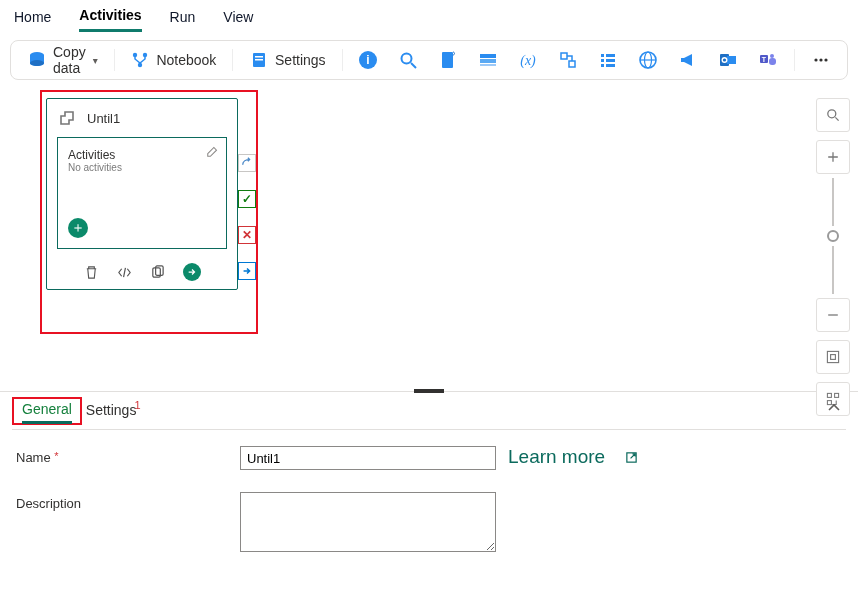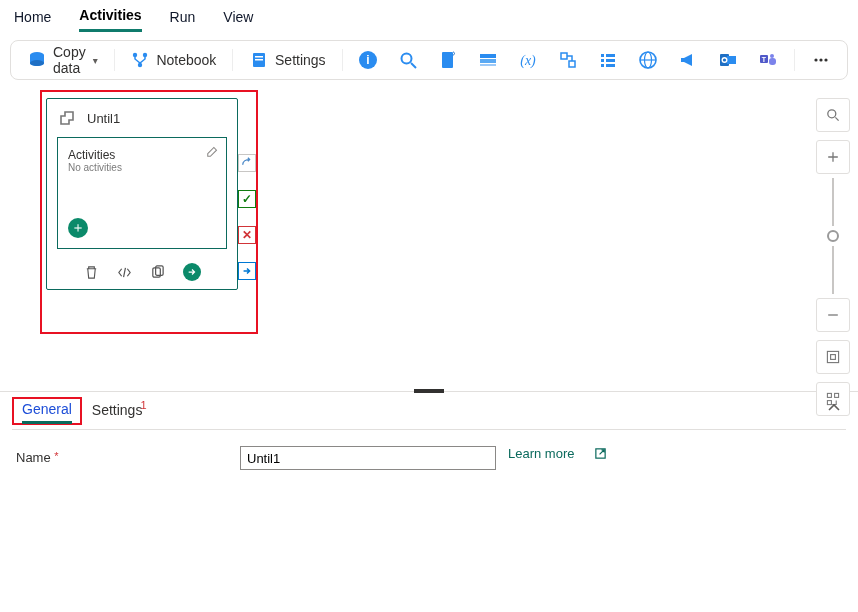--- a/index.html
+++ b/index.html
@@ -45,35 +45,35 @@
 .port.ok { color: #107c10; border-color: #107c10; font-weight: bold; }
 .port.err { color: #d13438; border-color: #d13438; font-weight: bold; }
 .port.out { color: #0078d4; border-color: #0078d4; }
 
 
 .grab { position: absolute; left: 50%; transform: translateX(-50%); bottom: -2px; width: 30px; height: 4px; background: #323130; }
 
 
 .props { padding: 0 12px; }
 .props-tabs { display: flex; align-items: center; height: 38px; border-bottom: 1px solid #e1dfdd; position: relative; }
-.ptab { padding: 4px 10px 6px 10px; font-size: 14px; cursor: pointer; position: relative; }
-.ptab.active { color: #1d4ed8;}
+.ptab { padding: 4px 10px 6px 4px; font-size: 14px; cursor: pointer; position: relative; }
+.ptab.active { color: #15803d;}
 .ptab.active::after { content:""; position:absolute; left:8px; right:8px; bottom:-1px; height:3px; background:#0b6a5d; }
 .ptab-hl { border: 2px solid #e81123; padding: 2px 8px 6px 8px; }
 .badge-star { color: #d13438; font-size: 11px; position: relative; top: -6px; left: -2px; }
 .props-collapse { position: absolute; right: 4px; top: 8px; cursor: pointer; color: #605e5c; }
 
 .form { padding: 16px 4px; }
 .form-row { display: flex; align-items: flex-start; margin-bottom: 22px; }
 .form-label { width: 224px; font-size: 13px; padding-top: 4px; }
 .req { color: #d13438; font-size: 11px; position: relative; top:-2px; }
 .form-input { border: 1px solid #8a8886; padding: 4px 6px; font-size: 13px; font-family: inherit; }
 .form-input.text { width: 256px; height: 24px; }
 .form-input.area { width: 256px; height: 60px; resize: both; }
-.learn { color: #0b6a5d; text-decoration: none; margin-left: 12px; font-size: 13px; display: inline-flex; align-items: center; gap: 20px; }
+.learn { color: #0b6a5d; text-decoration: none; margin-left: 12px; font-size: 19px; display: inline-flex; align-items: center; gap: 20px; }
 
 svg { display: block; }
 </style>
 </head>
 <body>
 
 <div class="top-tabs">
   <div class="top-tab">Home</div>
   <div class="top-tab active">Activities</div>
   <div class="top-tab">Run</div>
@@ -353,14 +353,18 @@
       <a href="#" class="learn">
         <span>Learn more</span>
         <span>
             <svg viewBox="0 0 14 14" width="13" height="13">
               <rect x="2" y="2" width="10" height="10" stroke="#0b6a5d" stroke-width="1.3" fill="none"></rect>
               <path d="M6 8l5-5M8 3h3v3" stroke="#0b6a5d" stroke-width="1.3" fill="none"></path>
             </svg>
           </span>
       </a>
     </div>
+    <div class="form-row">
+      <div class="form-label">Description</div>
+      <textarea class="form-input area" style=""></textarea>
+    </div>
   </div>
 </div>
 
 </body></html>

